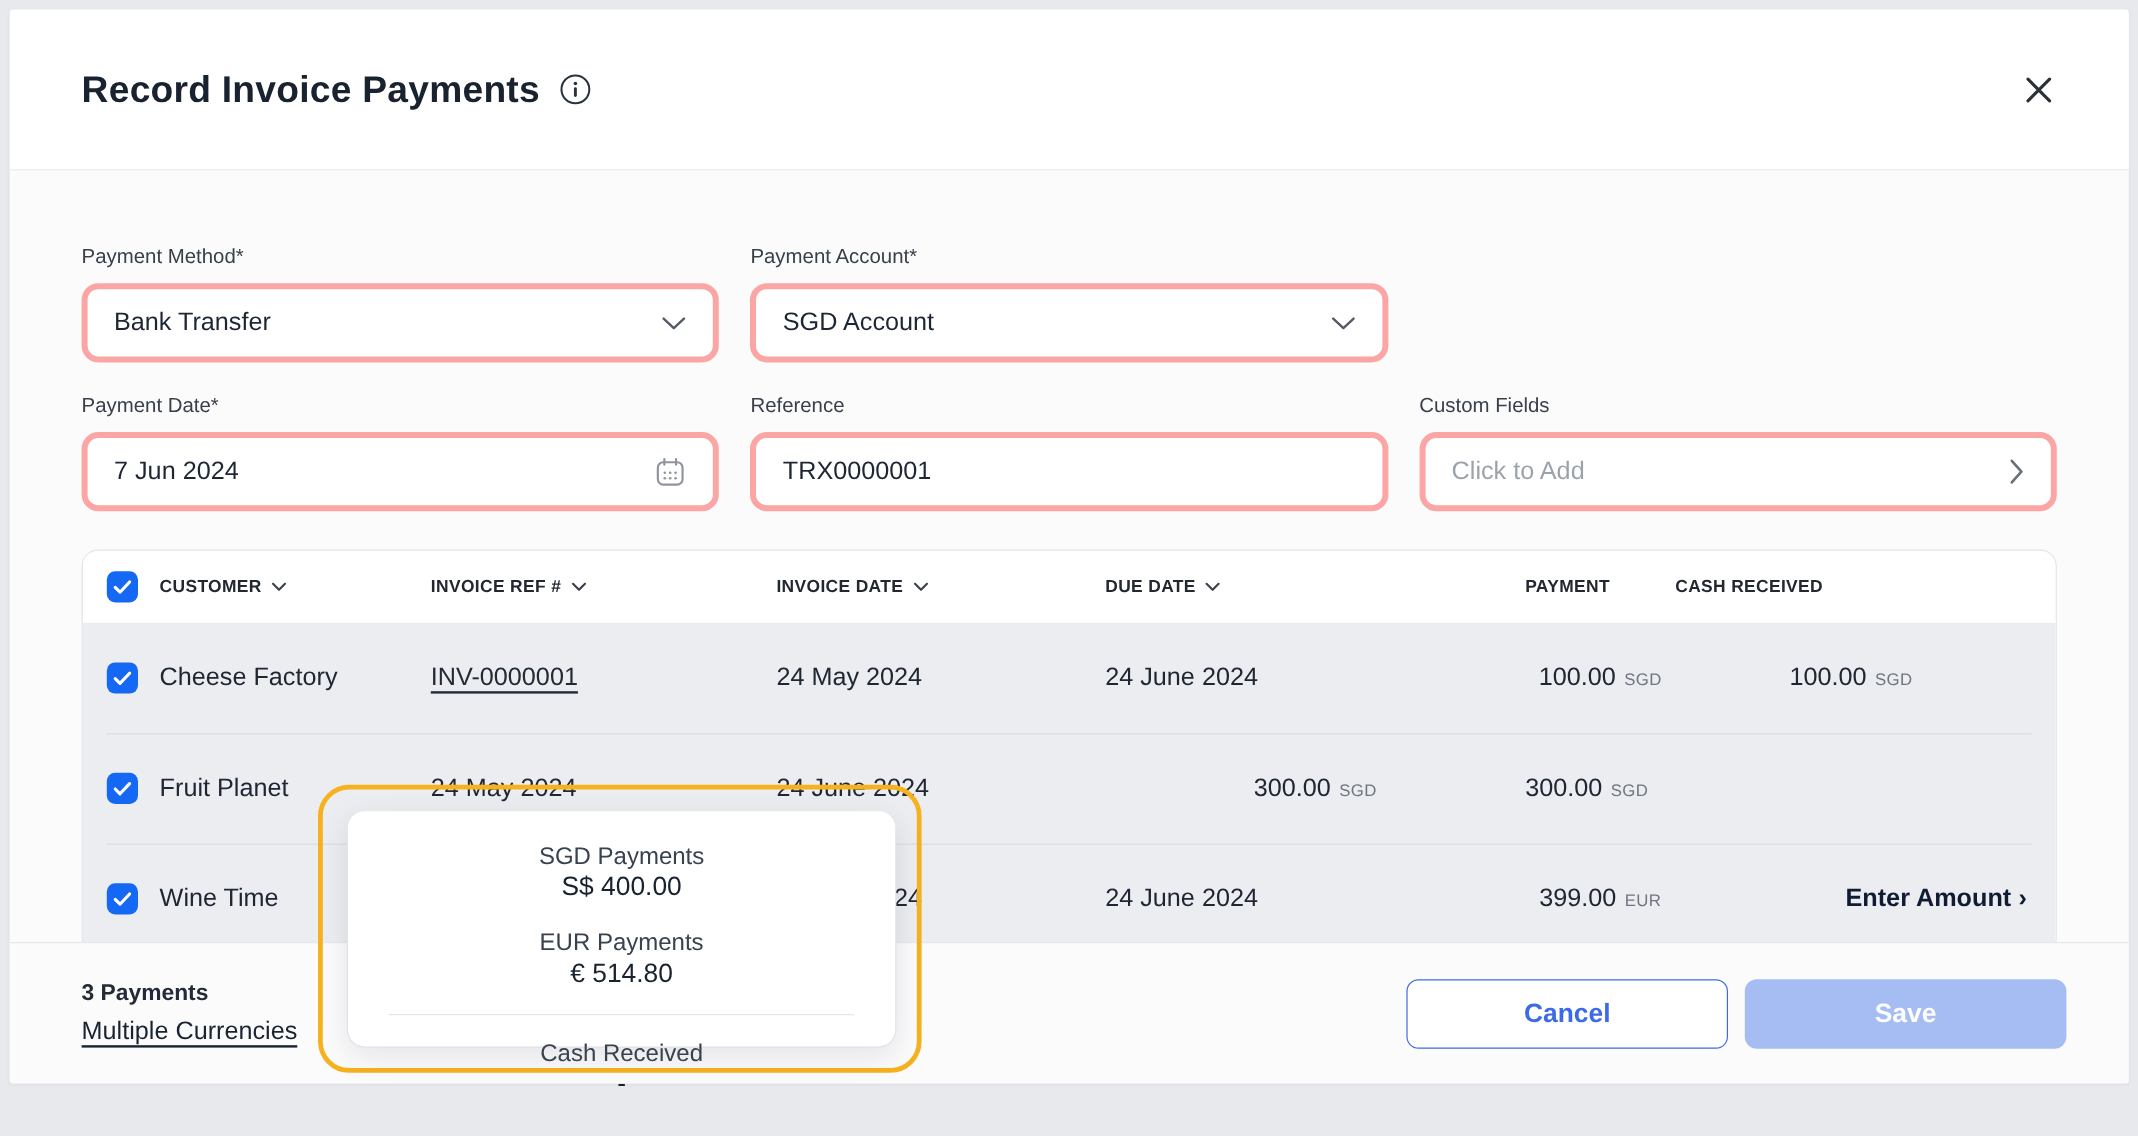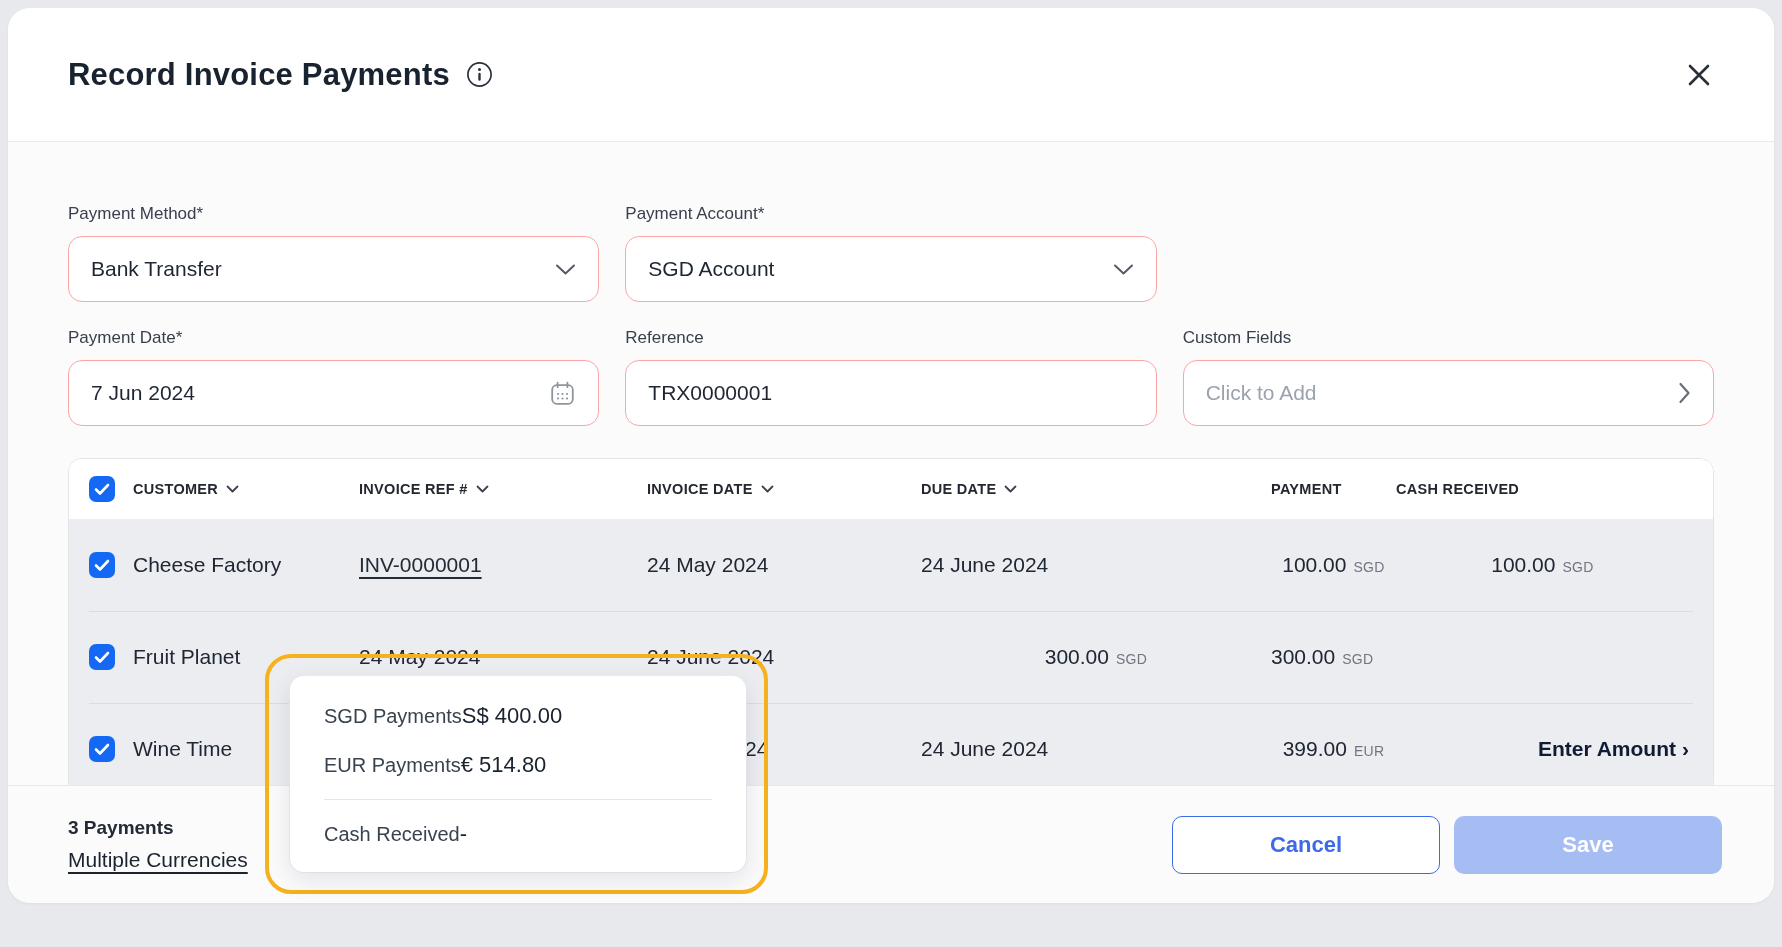--- a/index.html
+++ b/index.html
@@ -6,40 +6,40 @@
   html,body { width:1782px; height:947px; }
   body {
     background:#E8E9EC;
     font-family:"Liberation Sans", sans-serif;
     position:relative;
     overflow:hidden;
     color:#1E2633;
   }
   .modal {
     position:absolute; left:8px; top:8px; width:1766px; height:895px;
-    background:#FBFBFC; border-radius:22px; overflow:hidden;
+    background:#FBFBFC; border-radius:3px; overflow:hidden;
     box-shadow:0 1px 3px rgba(0,0,0,.05);
   }
   
   .modal-header {
     height:134px; background:#FFFFFF;
     display:flex; align-items:center;
     padding:0 54px 0 60px;
     border-bottom:1px solid #E9EAED;
   }
   .title { font-size:31px; font-weight:800; color:#19222F; letter-spacing:.2px; }
   .info-btn { margin-left:16px; display:flex; align-items:center; cursor:pointer; }
   .close-btn { margin-left:auto; width:42px; height:42px; display:flex; align-items:center; justify-content:center; cursor:pointer; }
   
   .modal-body { padding:30px 60px 0; }
   .form-grid { display:grid; grid-template-columns:1fr 1fr 1fr; column-gap:26px;margin-top:32px; }
   .fg { margin-bottom:26px; }
   .f-label { font-size:17px; color:#39404C; margin-bottom:12px; }
   .control {
-    height:66px; background:#FFF; border:1px solid #fca5a5; border-radius:14px;
+    height:66px; background:#FFF; border:5px solid #fca5a5; border-radius:14px;
     display:flex; align-items:center; padding:0 22px; font-size:21px; color:#1E2633;
     cursor:pointer;
   }
   .control .trail { margin-left:auto; display:flex; align-items:center; }
   .placeholder { color:#9CA2AC; }
   input.control { width:100%; cursor:text; outline:none; }
   
   .invoice-table { margin-top:6px; border:1px solid #E2E4E8; border-radius:14px; overflow:hidden; background:#FFF; }
   .t-head, .t-row {
     display:grid;
@@ -82,21 +82,21 @@
     position:absolute; left:265px; top:654px; width:503px; height:240px;
     border:4px solid var(--highlight-gold,#F6B11E); border-radius:26px;
     z-index:5; pointer-events:none;
   }
   .summary-card {
     position:absolute; left:290px; top:676px; width:456px; height:196px;
     background:#FFF; border-radius:14px; z-index:6;
     box-shadow:0 8px 26px rgba(20,24,40,.10), 0 0 0 1px #EEEFF2;
     padding:27px 34px;
   }
-  .sc-row { display:flex; justify-content:flex-start; align-items:center; }
+  .sc-row { display:flex; justify-content:center; align-items:center;flex-direction:column; }
   .sc-row + .sc-row { margin-top:23px; }
   .sc-label { font-size:20px; color:#39424F; }
   .sc-value { font-size:22px; color:#19222F; }
   .sc-divider { height:1px; background:#E3E5E9; margin:21px 0; }
 </style>
 </head>
 <body>
 
 <div class="modal">
 

